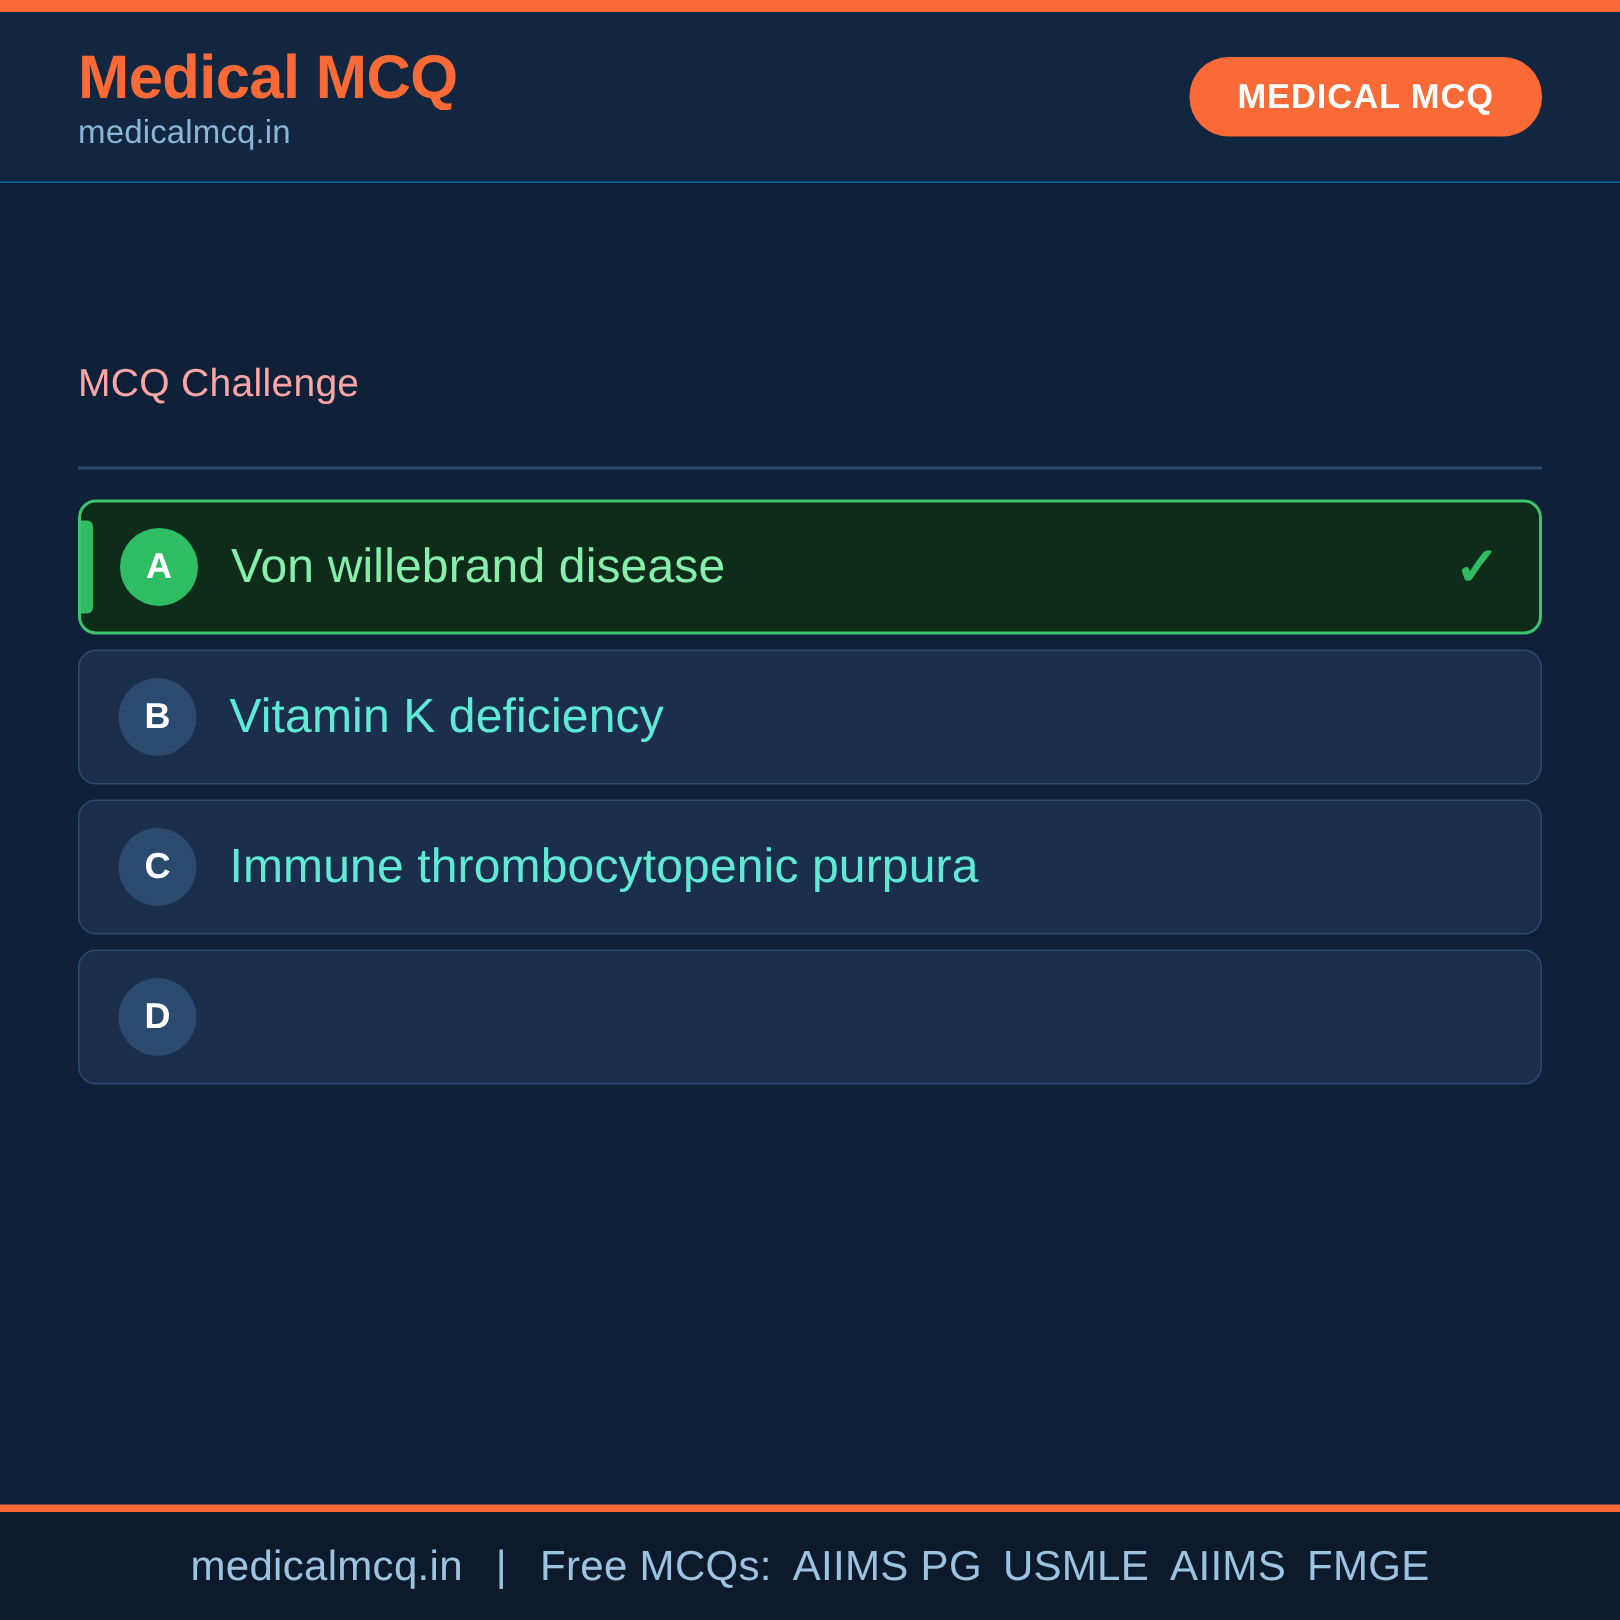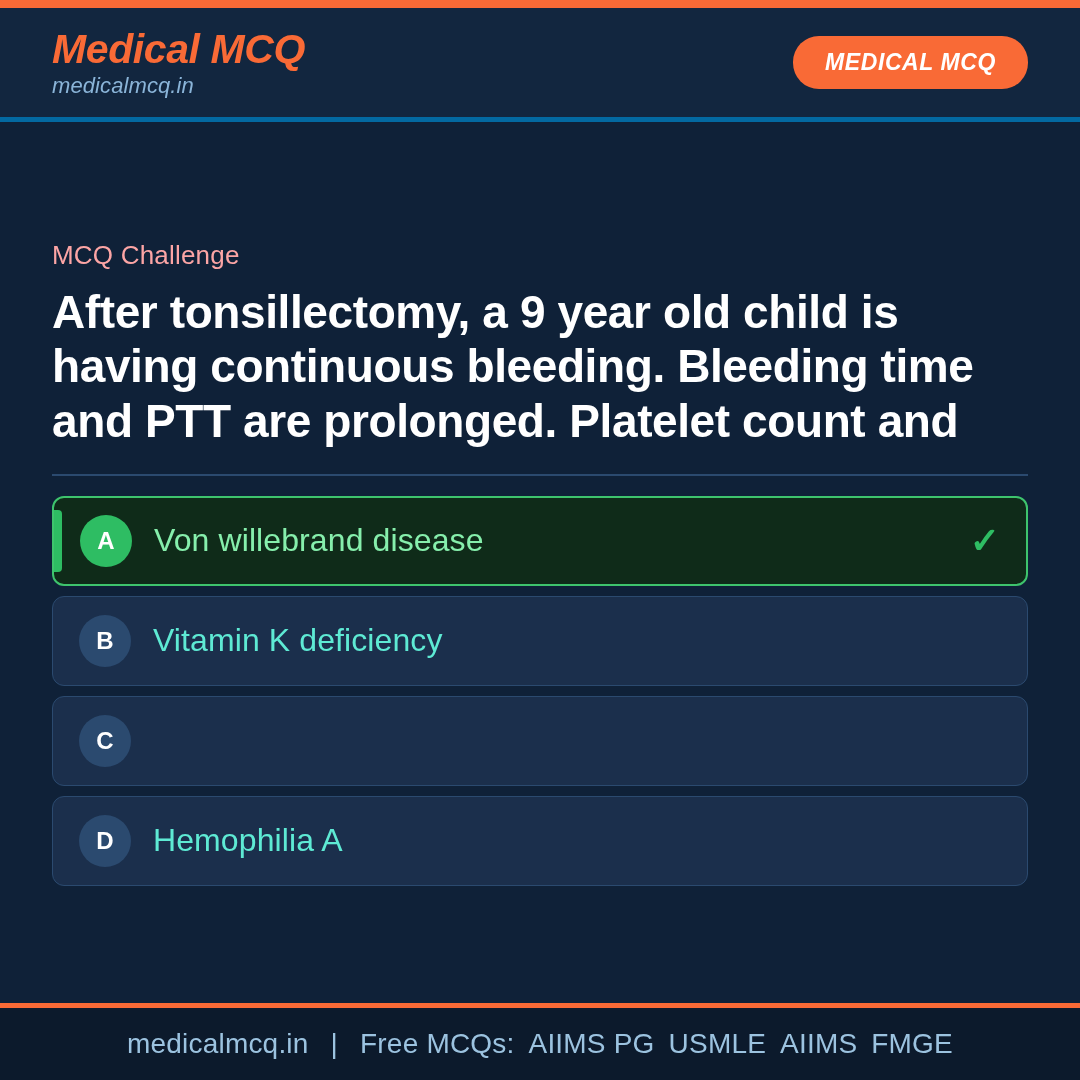--- a/index.html
+++ b/index.html
@@ -30,27 +30,26 @@
     width: 100%;
     background: #f96a36;
     flex: 0 0 auto;
   }
 
   
   .header {
     flex: 0 0 auto;
     height: 114px;
     background: #12263f;
-    border-bottom: 5px solid #0369a1;
+    border-bottom: 1px solid #0369a1;
     box-sizing: border-box;
     display: flex;
     align-items: center;
     justify-content: space-between;
     padding: 0 52px 0 52px;
-    font-style: italic;
   }
   .brand-block {
     display: flex;
     flex-direction: column;
     justify-content: center;
     gap: 2px;
   }
   .brand-title {
     font-size: 41px;
     font-weight: bold;
@@ -223,44 +222,43 @@
   <div class="header">
     <div class="brand-block">
       <div class="brand-title">Medical MCQ</div>
       <div class="brand-sub">medicalmcq.in</div>
     </div>
     <div class="header-badge">MEDICAL MCQ</div>
   </div>
 
   <div class="main">
     <div class="kicker">MCQ Challenge</div>
-    <div class="question">After tonsillectomy, a 9 year old child is having continuous bleeding. Bleeding time and PTT are prolonged. Platelet count and</div>
     <div class="divider"></div>
 
     <div class="options">
 
       <div class="option correct">
         <div class="accent-bar"></div>
         <div class="opt-badge">A</div>
         <div class="opt-text">Von willebrand disease</div>
         <div class="opt-check">✓</div>
       </div>
 
       <div class="option">
         <div class="opt-badge">B</div>
         <div class="opt-text">Vitamin K deficiency</div>
       </div>
 
       <div class="option">
         <div class="opt-badge">C</div>
+        <div class="opt-text">Immune thrombocytopenic purpura</div>
       </div>
 
       <div class="option">
         <div class="opt-badge">D</div>
-        <div class="opt-text">Hemophilia A</div>
       </div>
 
     </div>
   </div>
 
   <div class="footer-accent"></div>
   <div class="footer">
     <div class="footer-inner">
       <span class="footer-site">medicalmcq.in</span>
       <span class="footer-sep">|</span>

